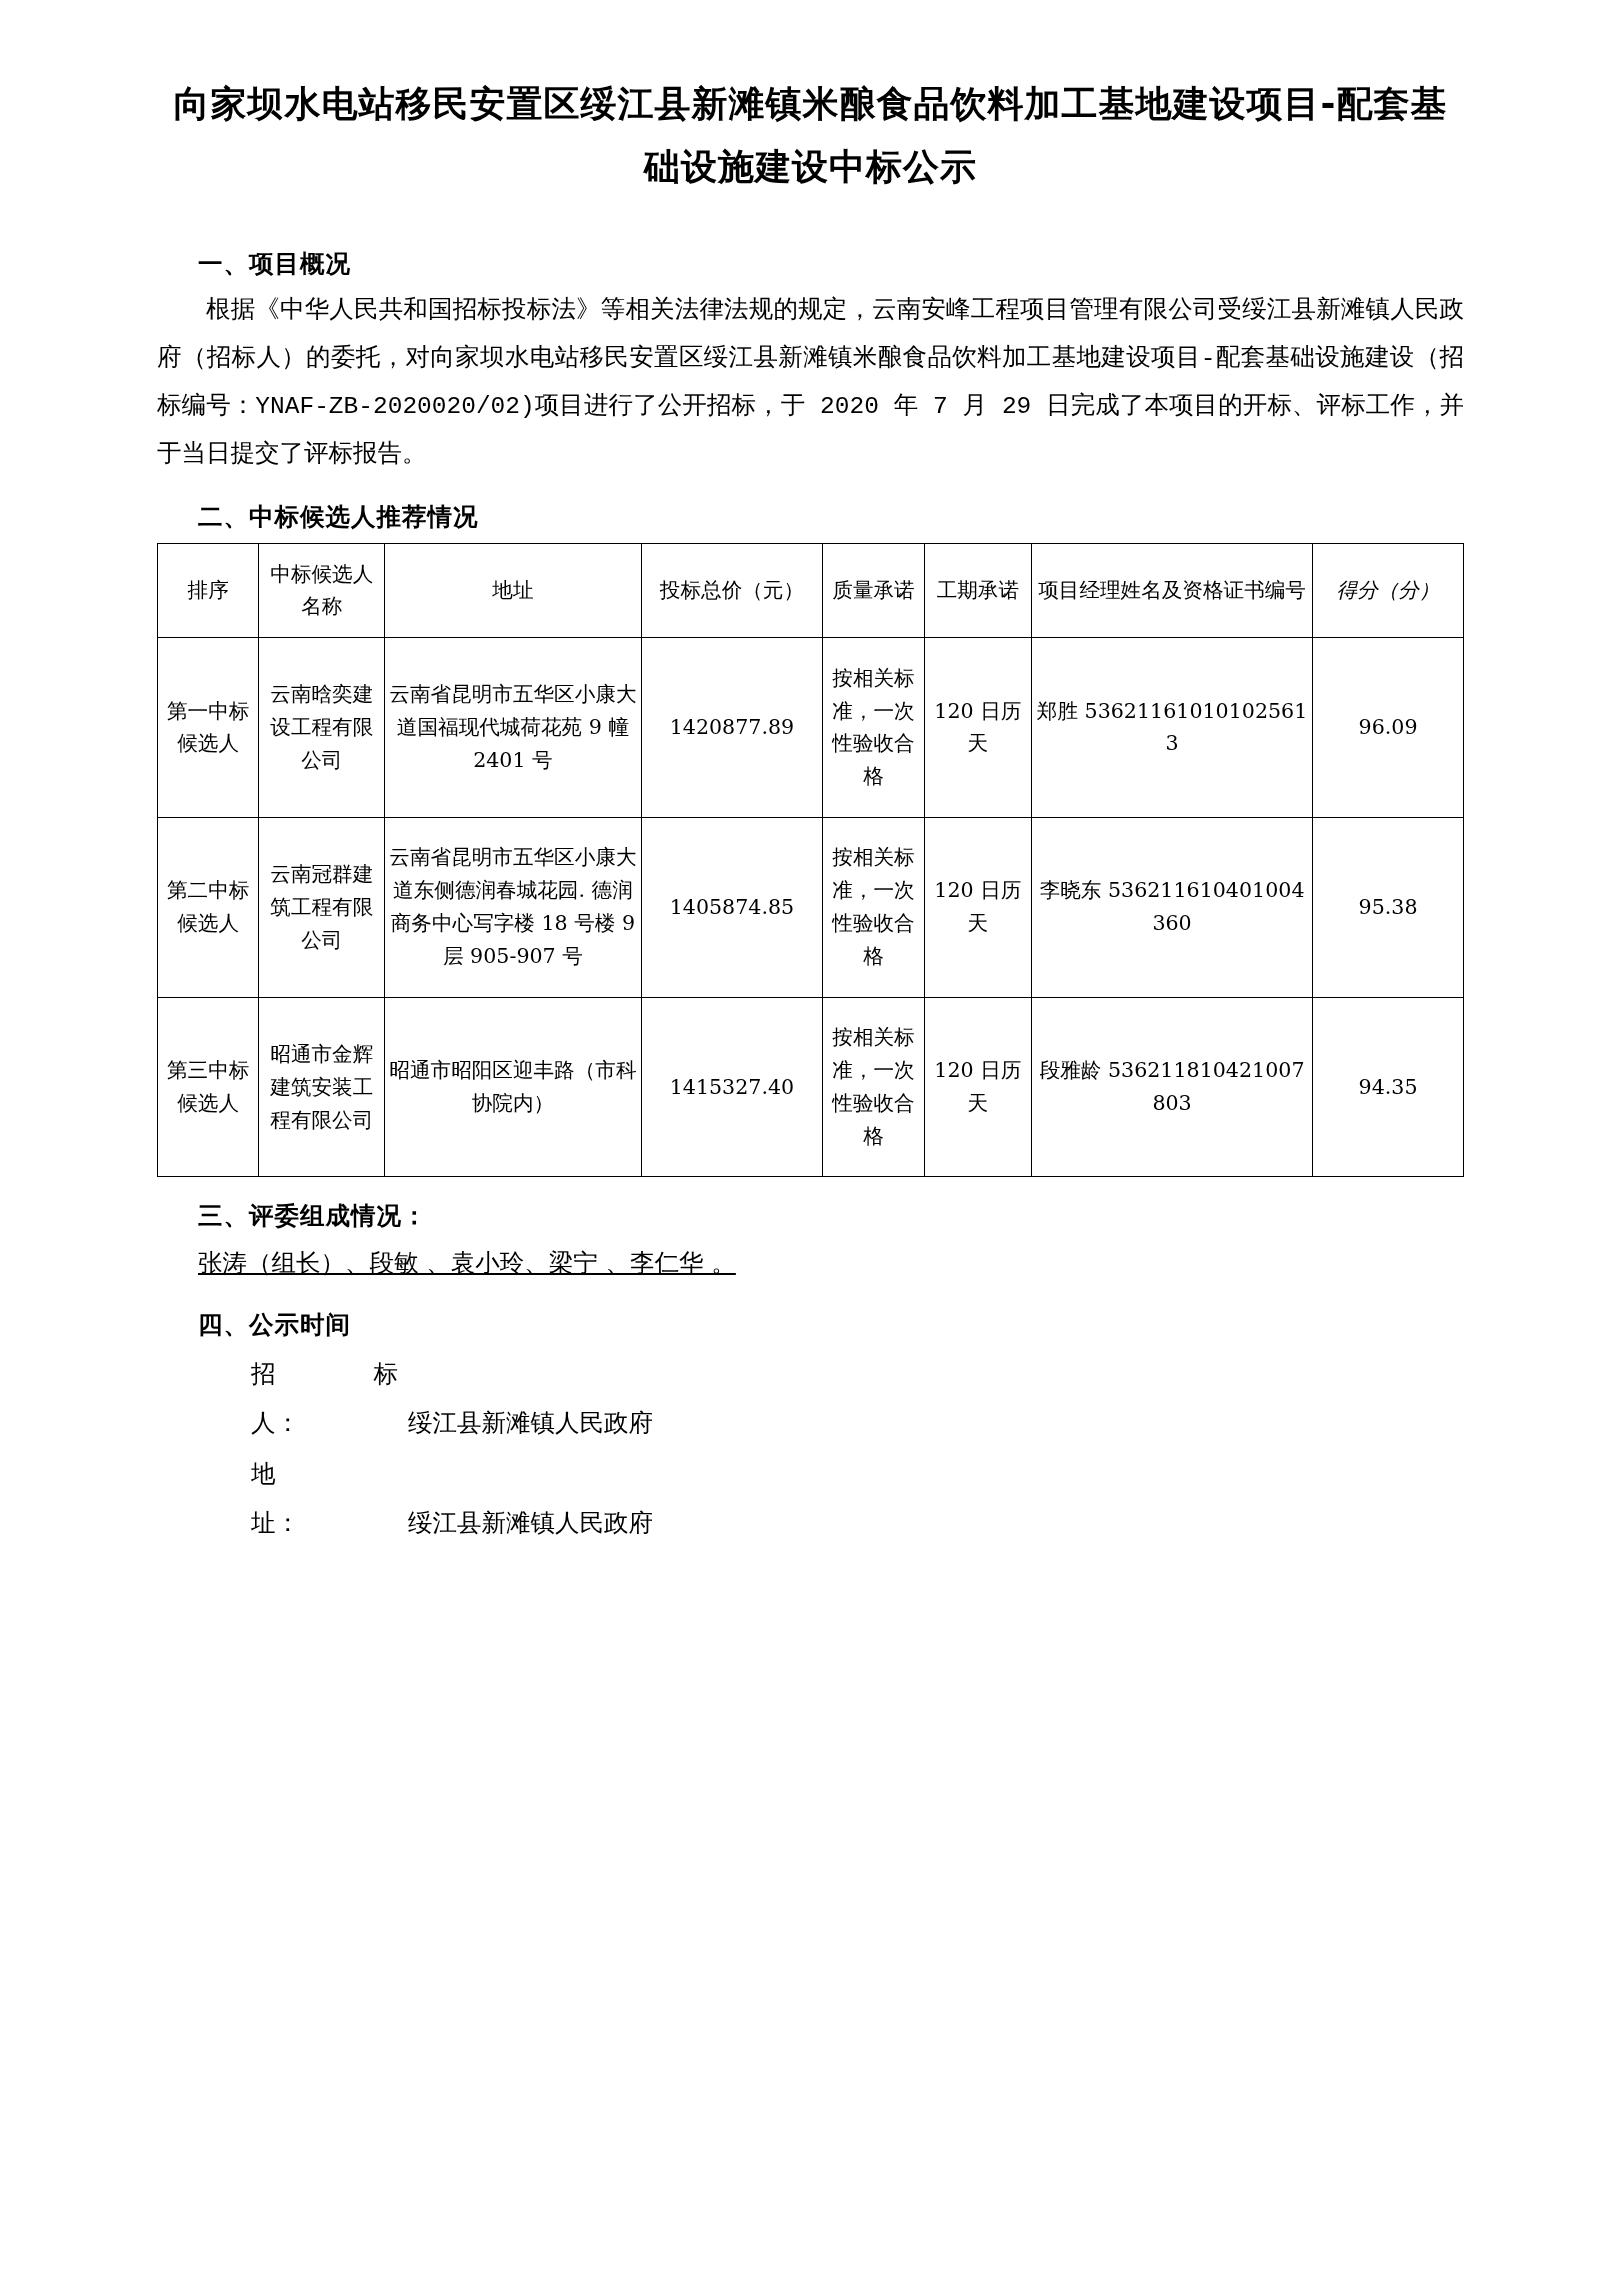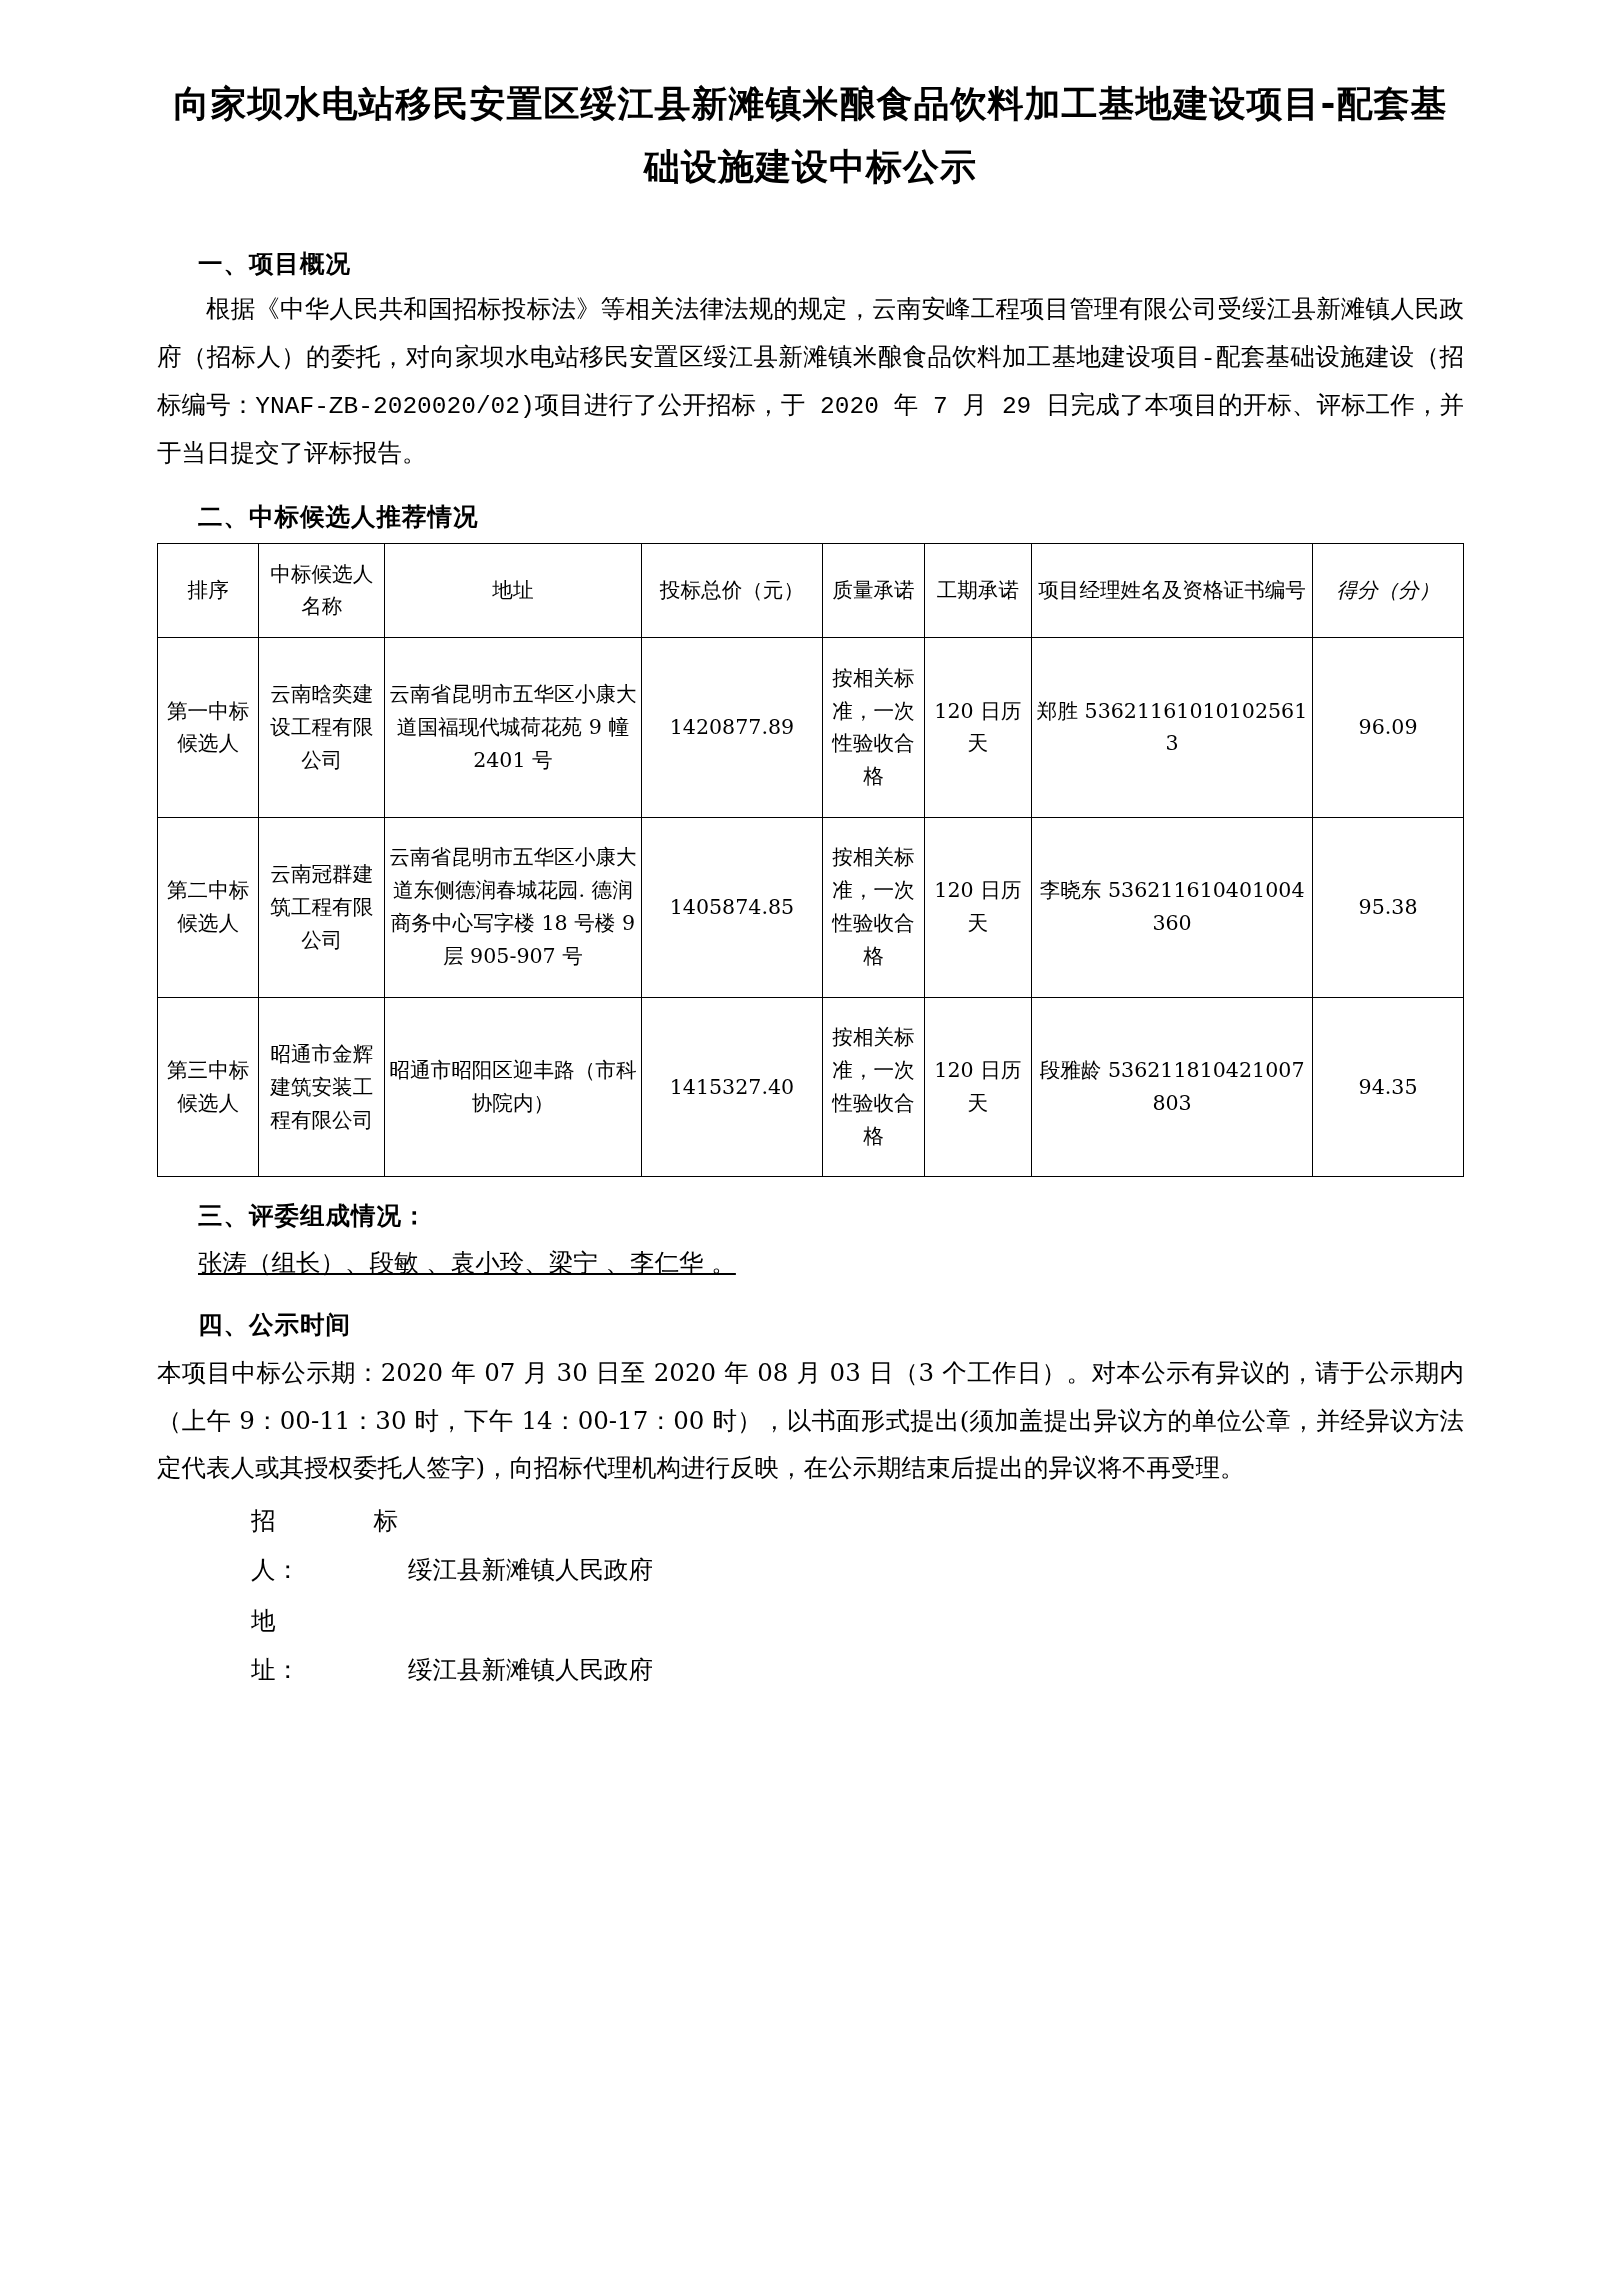--- a/index.html
+++ b/index.html
@@ -159,21 +159,20 @@
       </tr>
     </tbody>
   </table>
 
   <div class="section-heading">三、评委组成情况：</div>
   <div class="names-line">
     <span class="underline-names">张涛（组长）、段敏 、袁小玲、梁宁 、李仁华 。</span>
   </div>
 
   <div class="section-heading">四、公示时间</div>
-  <p class="body-text">本项目中标公示期：2020 年 07 月 30 日至 2020 年 08 月 03 日（3 个工作日）。对本公示有异议的，请于公示期内（上午 9：00-11：30 时，下午 14：00-17：00 时），以书面形式提出(须加盖提出异议方的单位公章，并经异议方法定代表人或其授权委托人签字)，向招标代理机构进行反映，在公示期结束后提出的异议将不再受理。</p>
 
   <div class="contact-line">
     <span class="contact-label"><span class="spread">招      标</span><span>人：</span></span><span>绥江县新滩镇人民政府</span>
   </div>
   <div class="contact-line">
     <span class="contact-label"><span class="spread">地          </span><span>址：</span></span><span>绥江县新滩镇人民政府</span>
   </div>
 
 </div>
 

